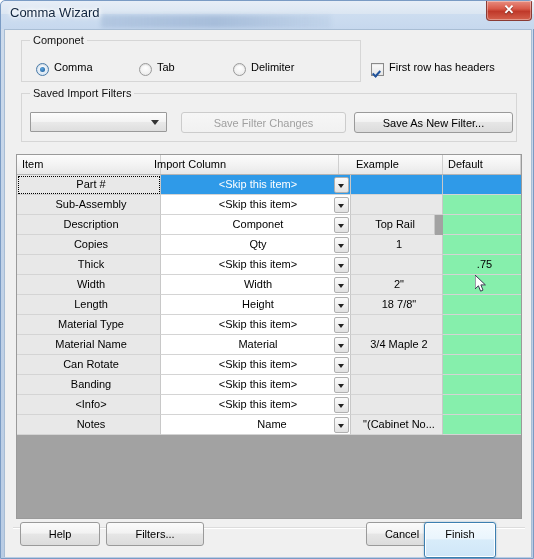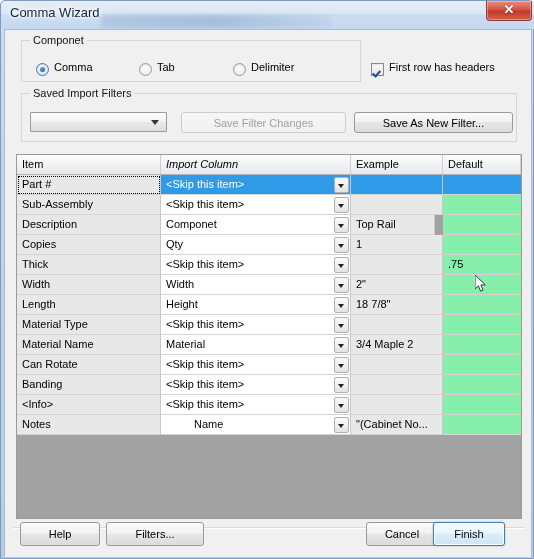--- a/index.html
+++ b/index.html
@@ -243,20 +243,21 @@
     color: #000000;
     white-space: nowrap;
     overflow: hidden;
   }
   .grow {
     position: absolute;
     left: 0;
     width: 100%;
     height: 20px;
     box-sizing: border-box;
+    text-align: center;
   }
   .cell {
     position: absolute;
     top: 0;
     height: 20px;
     line-height: 19px;
     box-sizing: border-box;
     font-size: 11px;
     color: #000000;
     white-space: nowrap;
@@ -380,21 +381,21 @@
       <span>Save Filter Changes</span>
     </div>
 
     <div class="btn" style="left:349px; top:82px; width:159px; height:21px; line-height:20px;">
       <span>Save As New Filter...</span>
     </div>
 
     <div id="grid" style="left:11px; top:124px; width:506px; height:365px;">
       <div id="grid-header">
           <div class="hcell" style="left: 0px; width: 144px;">Item</div>
-          <div class="hcell" style="left: 144px; width: 190px; font-style: italic;">Import Column</div>
+          <div class="hcell" style="left: 132px; width: 190px;">Import Column</div>
           <div class="hcell" style="left: 334px; width: 92px;">Example</div>
           <div class="hcell" style="left: 426px; width: 78px;">Default</div>
         </div>
       <div id="grid-body">
           <div class="grow selected" style="top: 20px;">
             <div class="cell c-item" style="left: 0px; width: 144px;">Part #</div>
             <div class="cell c-import" style="left: 144px; width: 190px;">&lt;Skip this item&gt;</div>
             <div class="cell-arrow" style="left: 317px;"></div>
             <div class="cell c-example" style="left: 334px; width: 92px;"></div>
             <div class="cell c-default" style="left: 426px; width: 78px;"></div>
@@ -491,21 +492,21 @@
 
     <div class="btn" style="left:15px; top:492px; width:80px; height:24px; line-height:23px;">
       <span>Help</span>
     </div>
     <div class="btn" style="left:101px; top:492px; width:98px; height:24px; line-height:23px;">
       <span>Filters...</span>
     </div>
     <div class="btn" style="left:361px; top:492px; width:72px; height:24px; line-height:23px;">
       <span>Cancel</span>
     </div>
-    <div class="btn default" style="left:428px; top:492px; width:72px; height:24px; line-height:22px;">
+    <div class="btn default" style="left:419px; top:492px; width:72px; height:36px; line-height:22px;">
       <span>Finish</span>
     </div>
 
   </div>
 
   <div id="mouse-cursor" style="left:474px; top:274px;">
     <svg width="12" height="19" viewBox="0 0 12 19">
       <polygon points="0,0 0,14 3.4,10.8 5.6,16.2 8,15.1 5.9,9.9 10.4,9.9" fill="#ffffff" stroke="#3a3a52" stroke-width="1"></polygon>
     </svg>
   </div>

